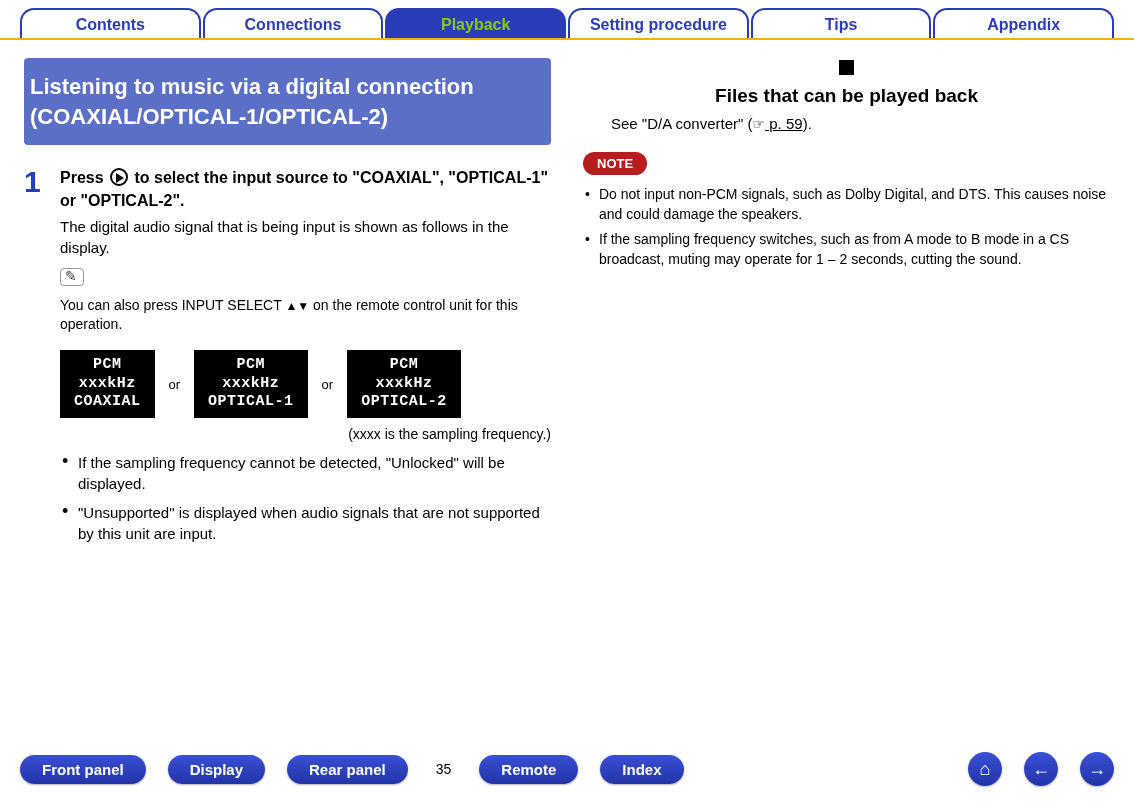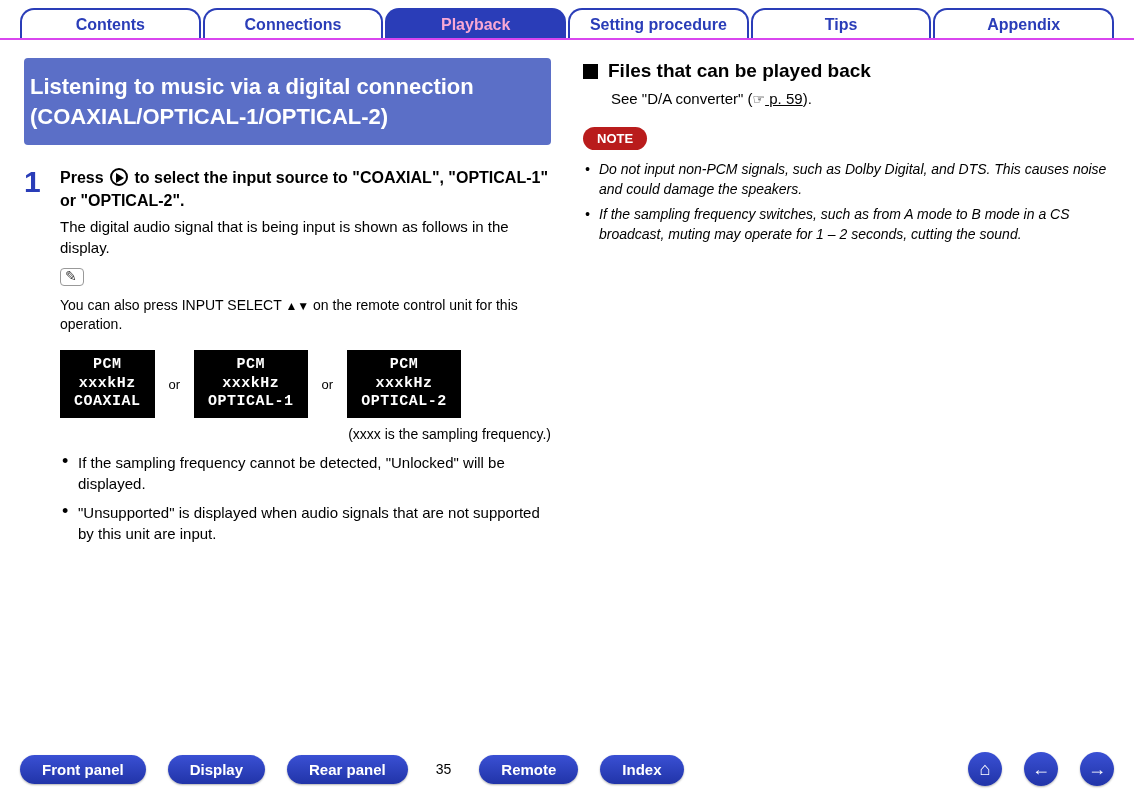--- a/index.html
+++ b/index.html
@@ -10,39 +10,39 @@
     width: 1134px;
     height: 807px;
     position: relative;
     overflow: hidden;
   }
   
   .top-tabs {
     display: flex;
     padding: 8px 20px 0 20px;
     gap: 2px;
-    border-bottom: 2px solid #d946ef;
+    border-bottom: 2px solid #eab308;
   }
   .top-tab {
     flex: 1;
     background: #fff;
     color: #2a3db8;
     font-weight: bold;
     font-size: 16px;
     text-align: center;
     padding: 6px 10px 4px;
     border: 2px solid #2a3db8;
     border-bottom: none;
     border-radius: 14px 14px 0 0;
     position: relative;
     cursor: pointer;
   }
   .top-tab.active {
     background: #2a3db8;
-    color: #f9a8d4;
+    color: #84cc16;
   }
   
   .main {
     display: flex;
     padding: 18px 24px 0 24px;
     gap: 32px;
   }
   .col {
     flex: 1;
     min-width: 0;
@@ -174,20 +174,21 @@
     line-height: 1;
   }
   
   .section-heading {
     font-size: 19px;
     font-weight: bold;
     margin: 2px 0 8px 0;
     display: flex;
     align-items: center;
     gap: 10px;
+    flex-direction: column;
   }
   .sq-icon {
     width: 15px;
     height: 15px;
     background: #000;
     display: inline-block;
   }
   .see-text {
     font-size: 15px;
     margin: 0 0 20px 28px;
@@ -204,21 +205,20 @@
     font-weight: bold;
     padding: 4px 14px;
     border-radius: 12px;
     display: inline-block;
     margin-bottom: 10px;
   }
   .note-list {
     padding-left: 0;
     margin: 0;
     list-style: none;
-    font-style: italic;
   }
   .note-list li {
     font-size: 14px;
     line-height: 1.4;
     margin-bottom: 6px;
     padding-left: 16px;
     position: relative;
   }
   .note-list li::before {
     content: "•";

